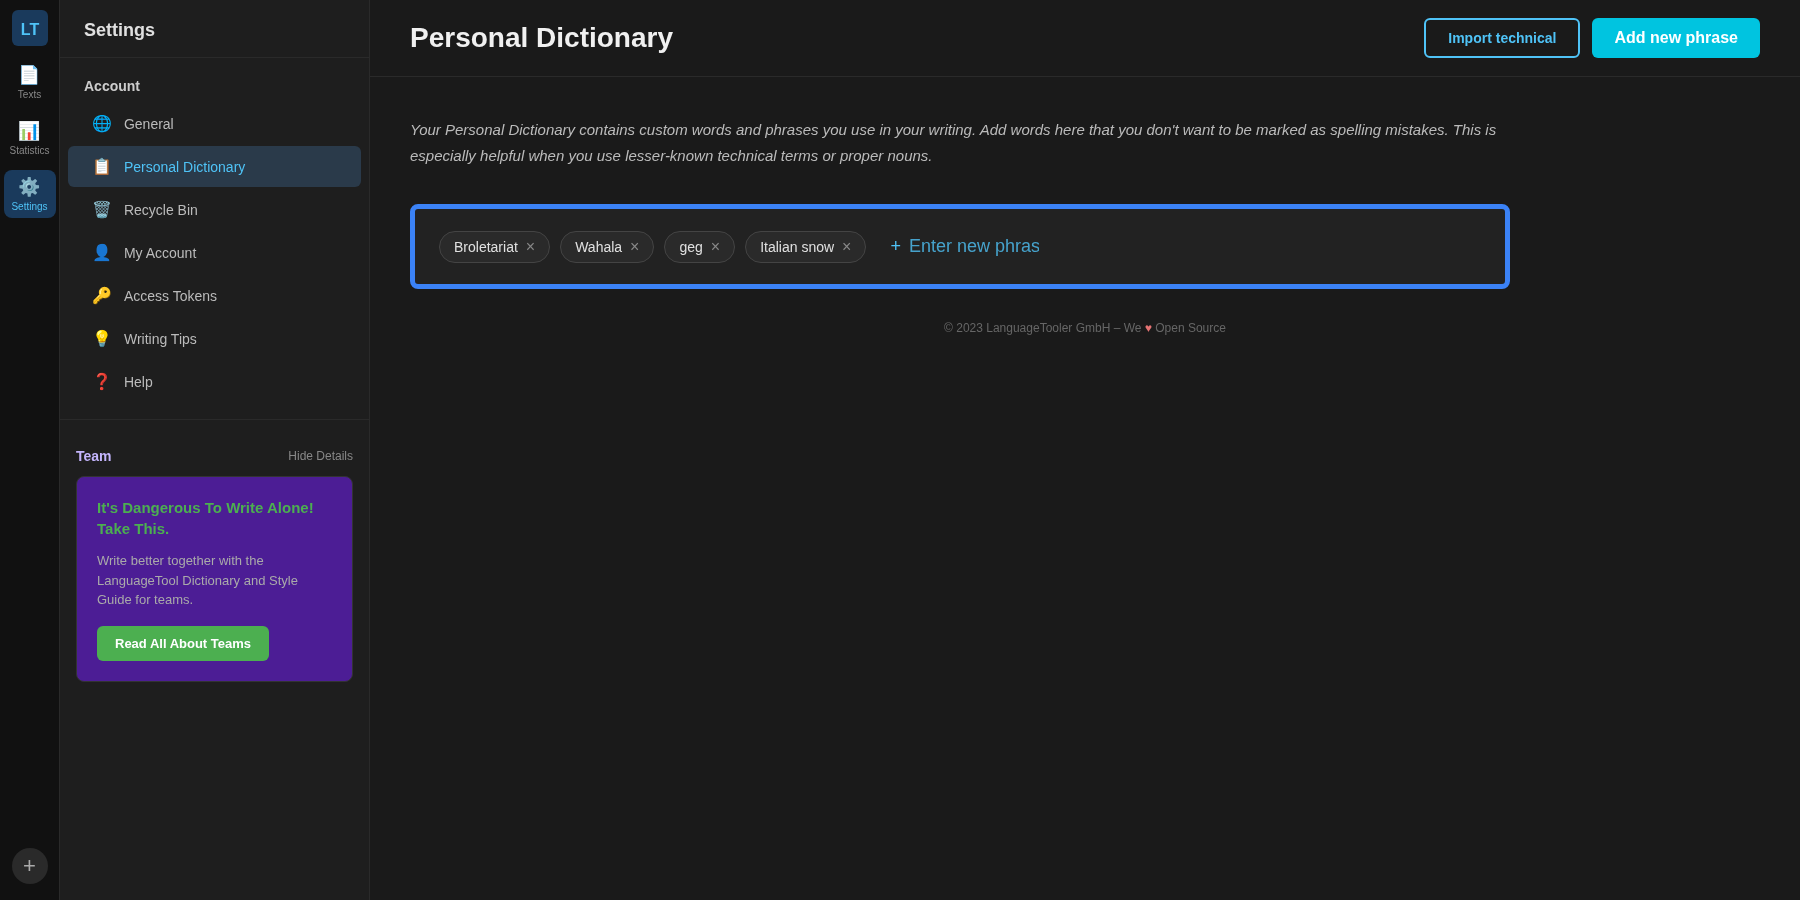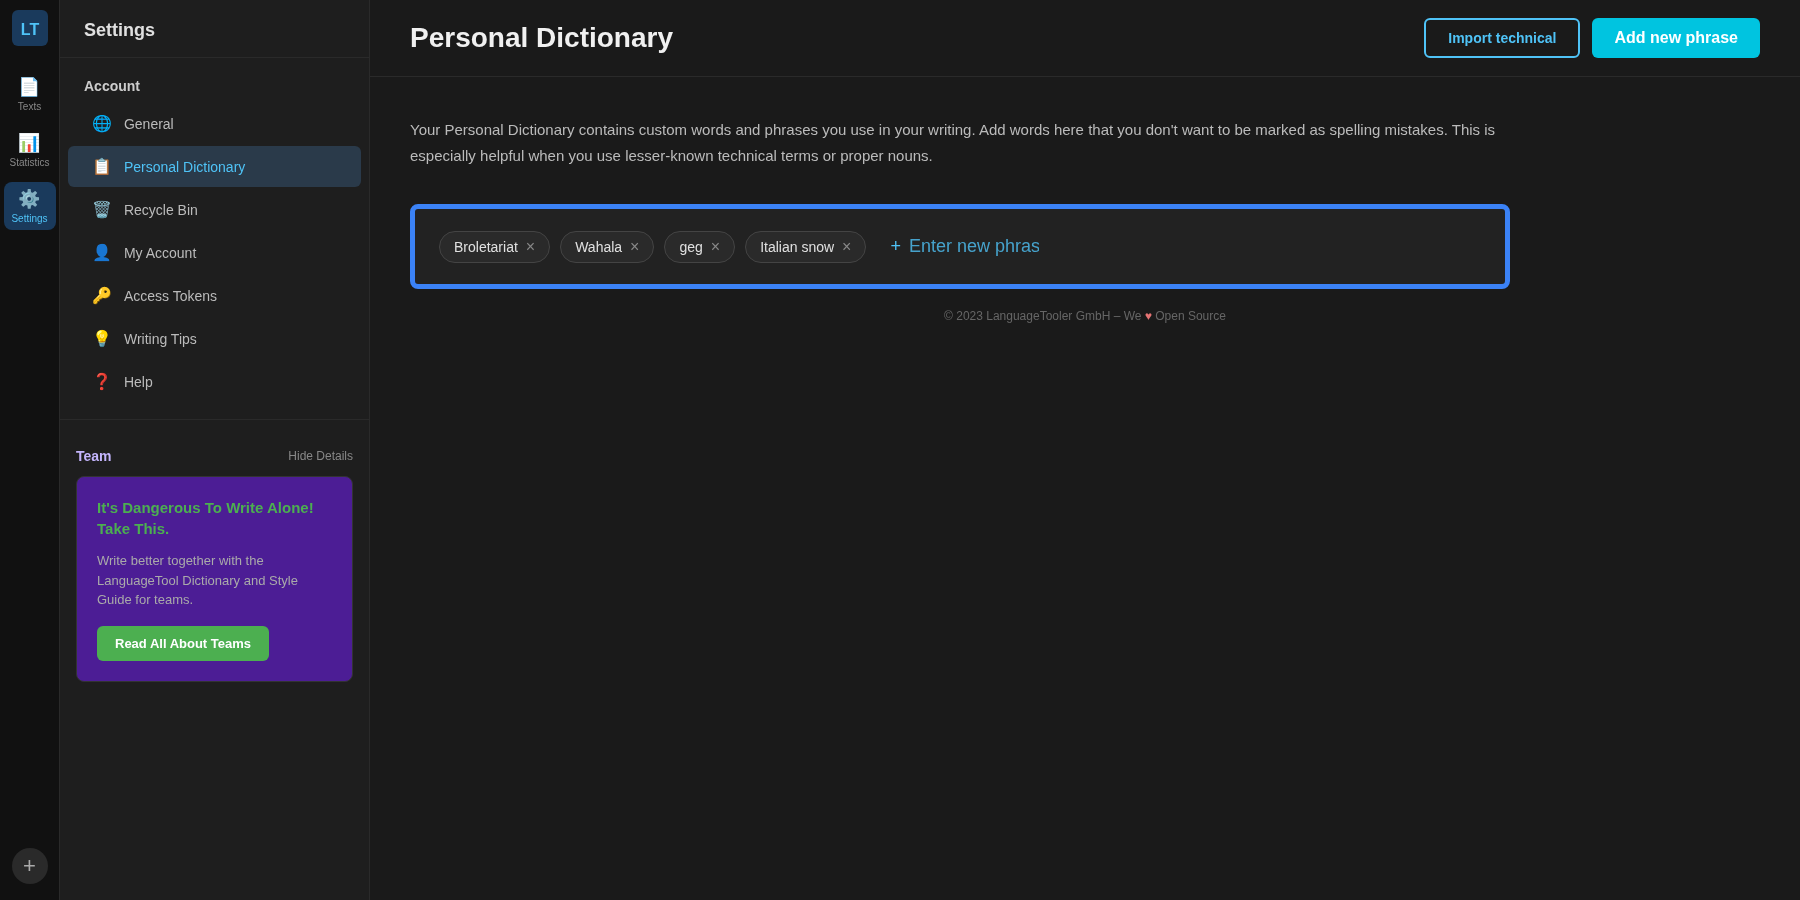--- a/index.html
+++ b/index.html
@@ -24,21 +24,21 @@
       gap: 8px;
       border-right: 1px solid #2a2a2a;
       flex-shrink: 0;
     }
     .icon-rail .logo {
       width: 40px;
       height: 36px;
       display: flex;
       align-items: center;
       justify-content: center;
-      margin-bottom: 16px;
+      margin-bottom: 4px;
     }
     .rail-item {
       display: flex;
       flex-direction: column;
       align-items: center;
       gap: 3px;
       padding: 6px 4px;
       border-radius: 8px;
       cursor: pointer;
       width: 52px;
@@ -219,20 +219,21 @@
       flex: 1;
       padding: 40px;
       overflow-y: auto;
     }
     .description-text {
       font-size: 15px;
       color: #bbb;
       line-height: 1.7;
       max-width: 1100px;
       margin-bottom: 36px;
+      font-style: italic;
     }
 
     
     .tags-container {
       display: flex;
       flex-wrap: wrap;
       gap: 10px;
       align-items: center;
       background: #222;
       border-radius: 8px;
@@ -282,21 +283,21 @@
       font-size: 18px;
       width: 130px;
     }
     .add-phrase-input input::placeholder { color: #4fc3f7; opacity: 0.8; }
 
     
     .footer-text {
       text-align: center;
       font-size: 12px;
       color: #666;
-      margin-top: 20px;
+      margin-top: 32px;
     }
     .footer-text .heart { color: #e57373; }
   </style>
 </head>
 <body>
 
 <div class="icon-rail">
   <div class="logo">
     <svg width="36" height="36" viewBox="0 0 36 36">
       <rect width="36" height="36" rx="6" fill="#1a3a5c"></rect>

